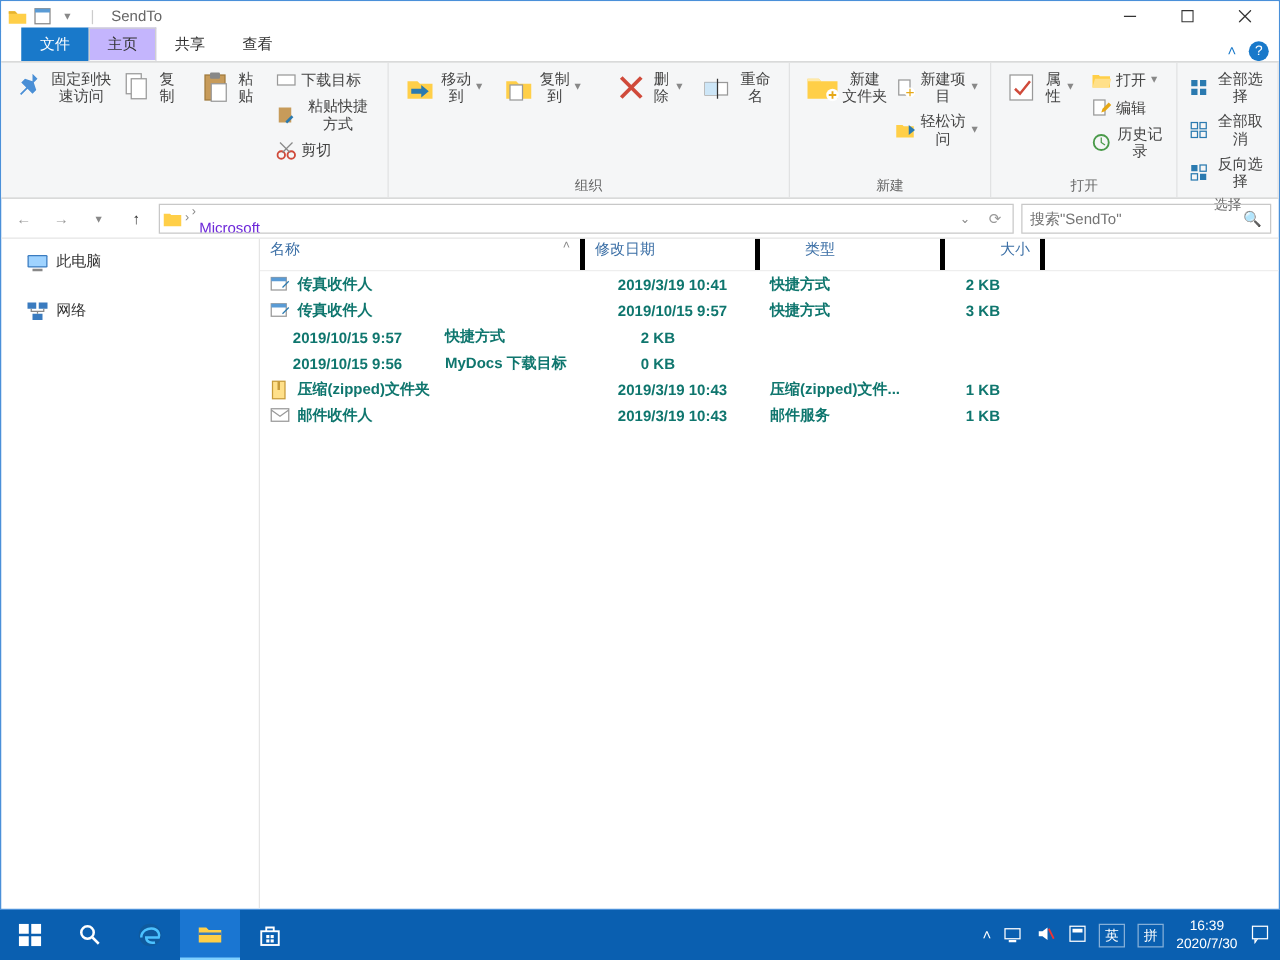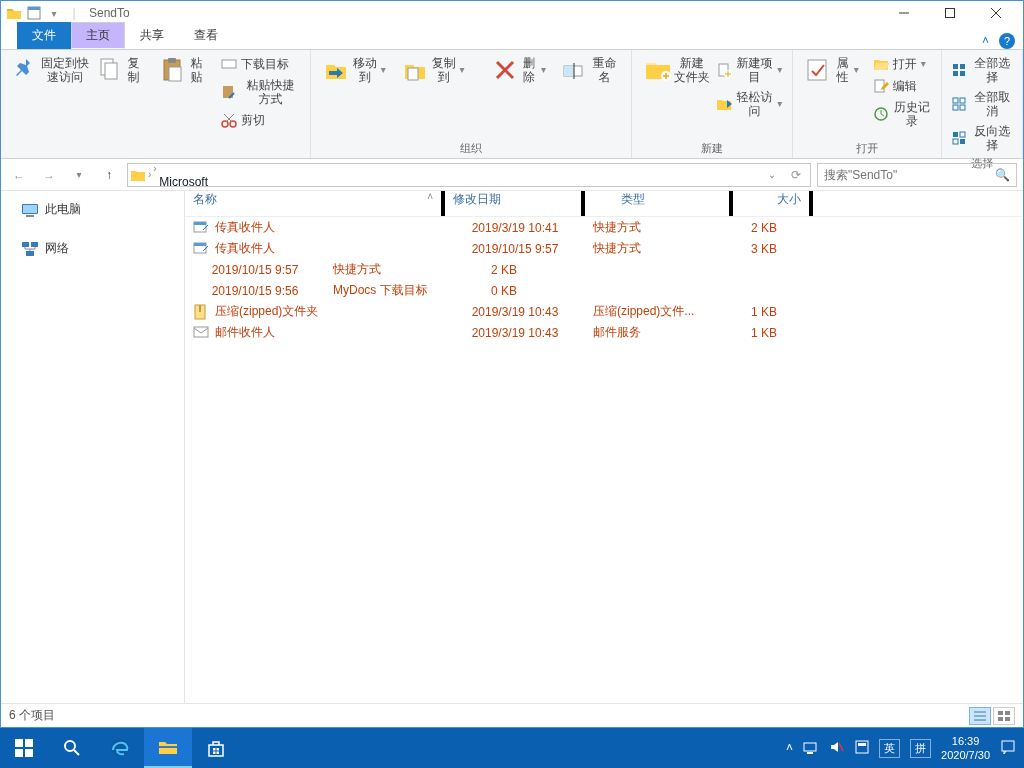--- a/index.html
+++ b/index.html
@@ -32,37 +32,37 @@
 .ricon { width: 28px; height: 28px; display: flex; align-items: center; justify-content: center; }
 .ricon.sm { width: 16px; height: 16px; }
 .vcol { display: flex; flex-direction: column; gap: 2px; justify-content: flex-start; padding-top: 2px;}
 .ribbon svg { display: block; }
 
 
 .navbar { height: 32px; display: flex; align-items: center; gap: 6px; padding: 0 6px; border-bottom: 1px solid #e5e5e5; font-size: 12px; }
 .navbtn { width: 24px; height: 24px; display: flex; align-items: center; justify-content: center; color: #999; }
 .navbtn.enabled { color: #333; }
 .addr { flex: 1; height: 24px; border: 1px solid #c8c8c8; display: flex; align-items: center; padding: 0 2px; gap: 2px; overflow: hidden; }
-.addr .crumb { padding: 0 6px; color: #0f172a; display: flex; align-items: center; gap: 6px; }
+.addr .crumb { padding: 0 6px; color: #6d28d9; display: flex; align-items: center; gap: 6px; }
 .addr .sep { color: #888; font-size: 10px; }
 .addr .tail { margin-left: auto; display: flex; align-items: center; }
 .search { width: 200px; height: 24px; border: 1px solid #c8c8c8; display: flex; align-items: center; padding: 0 6px; color: #888; }
 .search input { border: none; outline: none; flex: 1; font-size: 12px; color: #555; background: transparent; }
 
 
 .body { flex: 1; display: flex; overflow: hidden; }
-.tree { width: 184px; border-right: 1px solid #e5e5e5; padding: 6px 0; font-size: 12px; }
+.tree { width: 207px; border-right: 1px solid #e5e5e5; padding: 6px 0; font-size: 12px; }
 .tree .titem { display: flex; align-items: center; gap: 6px; padding: 4px 8px 4px 20px; color: #333; }
 .tree .titem .ticon { width: 18px; height: 16px; }
 .list { flex: 1; display: flex; flex-direction: column; font-size: 12px; }
 .cols { height: 26px; display: flex; align-items: center; border-bottom: 1px solid #eee; color: #3a6ea5; position: relative; }
 .cols .col { padding: 0 8px; border-right: 4px solid #000000; height: 100%; display: flex; align-items: flex-start; }
 .c-name { width: 260px; } .c-date { width: 140px; } .c-type { width: 120px; margin-left: 28px; } .c-size { width: 80px; text-align: right; justify-content: flex-end;}
 .rows { flex: 1; overflow: auto; }
-.row { height: 21px; display: flex; align-items: center; color: #c2410c; }
+.row { height: 21px; display: flex; align-items: center; color: #0f766e; font-weight: bold; }
 .row .cell { padding: 0 8px; overflow: hidden; white-space: nowrap; text-overflow: ellipsis; }
 .row .cn { width: 260px; display: flex; align-items: center; gap: 6px; }
 .row .cd { width: 140px; text-align: center; } .row .ct { width: 120px; } .row .cs { width: 80px; text-align: right; }
 .ficon { width: 16px; height: 16px; flex: 0 0 16px; }
 
 
 .status { height: 24px; border-top: 1px solid #e5e5e5; display: flex; align-items: center; font-size: 12px; color: #555; padding: 0 8px; }
 .status .viewbtns { margin-left: auto; display: flex; gap: 2px; }
 .status .vb { width: 22px; height: 18px; border: 1px solid #ccc; display: flex; align-items: center; justify-content: center; }
 .status .vb.active { background: #cde6f7; border-color: #7ab6e8; }
@@ -491,40 +491,20 @@
               <span>邮件收件人</span>
             </div>
             <div class="cell cd">2019/3/19 10:43</div>
             <div class="cell ct">邮件服务</div>
             <div class="cell cs">1 KB</div>
           </div>
         </div>
     </div>
   </div>
 
-  <div class="status">
-    <span>6 个项目</span>
-    <div class="viewbtns">
-      <div class="vb active">
-          <svg width="12" height="10">
-            <line x1="0" y1="1" x2="12" y2="1" stroke="#2a7ab0"></line>
-            <line x1="0" y1="5" x2="12" y2="5" stroke="#2a7ab0"></line>
-            <line x1="0" y1="9" x2="12" y2="9" stroke="#2a7ab0"></line>
-          </svg>
-        </div>
-      <div class="vb">
-          <svg width="12" height="10">
-            <rect x="0" y="0" width="5" height="4" fill="#888"></rect>
-            <rect x="7" y="0" width="5" height="4" fill="#888"></rect>
-            <rect x="0" y="6" width="5" height="4" fill="#888"></rect>
-            <rect x="7" y="6" width="5" height="4" fill="#888"></rect>
-          </svg>
-        </div>
-    </div>
-  </div>
 </div>
 
 <div class="taskbar">
   <div class="tb">
       <svg width="18" height="18">
         <rect x="0" y="0" width="8" height="8" fill="#fff"></rect>
         <rect x="10" y="0" width="8" height="8" fill="#fff"></rect>
         <rect x="0" y="10" width="8" height="8" fill="#fff"></rect>
         <rect x="10" y="10" width="8" height="8" fill="#fff"></rect>
       </svg>

